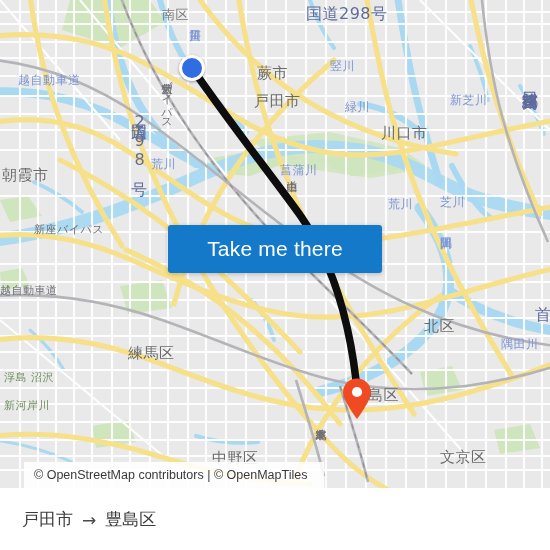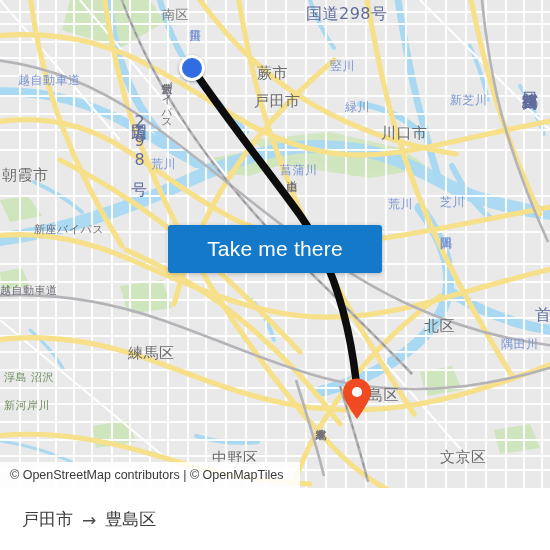--- a/index.html
+++ b/index.html
@@ -279,21 +279,21 @@
     <div id="end-marker" style="left:341px; top:378px;">
       <svg width="32" height="42" viewBox="0 0 32 42">
         <path d="M16 41 C16 41 30 22.5 30 14.5 C30 6.5 23.7 0.6 16 0.6
                  C8.3 0.6 2 6.5 2 14.5 C2 22.5 16 41 16 41 Z" fill="#ef4a21"></path>
         <circle cx="16" cy="14" r="5.1" fill="#ffffff"></circle>
       </svg>
     </div>
 
     <button id="cta-button">Take me there</button>
 
-    <div id="attribution-bar" style="width: 300px;">
+    <div id="attribution-bar" style="width: 300px; margin-left: 24px;">
       <span>© OpenStreetMap contributors | © OpenMapTiles</span>
     </div>
   </div>
 
   <div id="footer">
     <div id="footer-route">
       <span>戸田市</span>
       <span id="route-arrow">→</span>
       <span>豊島区</span>
     </div>

